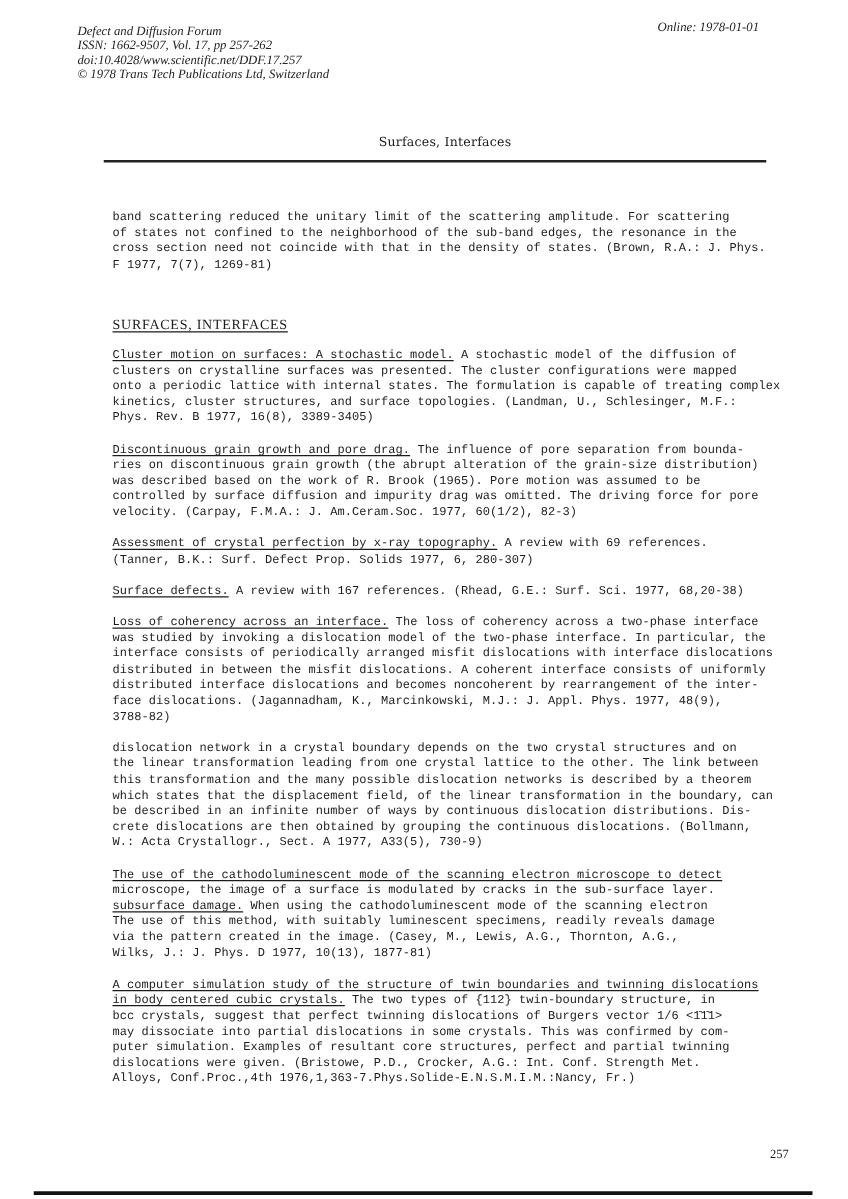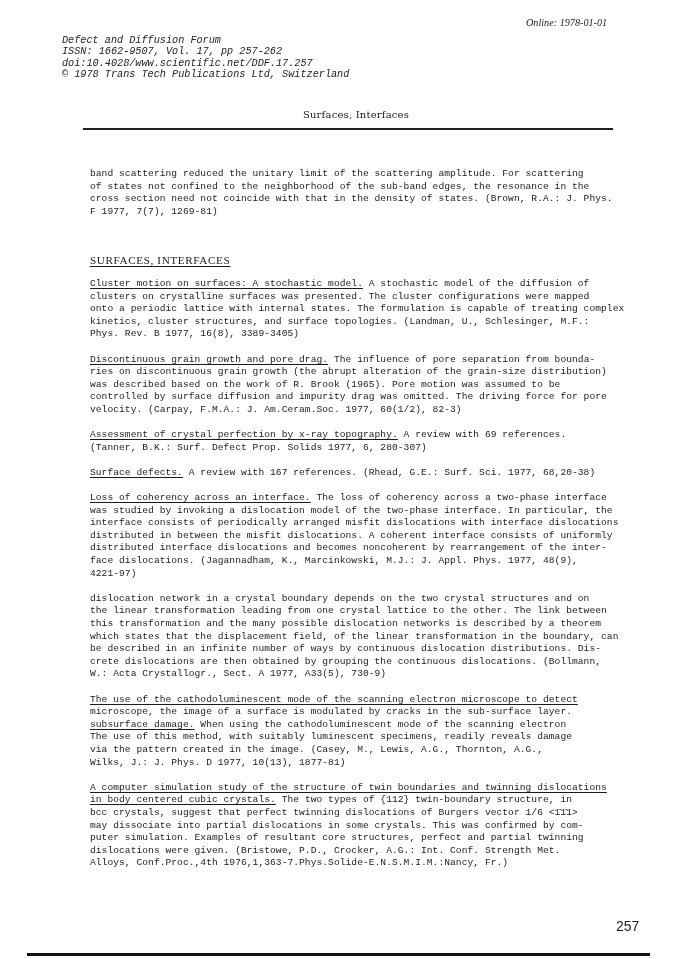--- a/index.html
+++ b/index.html
@@ -1,31 +1,31 @@
 <!DOCTYPE html>
 <html><head>
 <meta charset="utf-8">
 <style>
   html, body { margin: 0; padding: 0; background: #ffffff; }
   body { width: 678px; height: 959px; position: relative; overflow: hidden; color: #1a1a1a; }
-  .meta { position: absolute; left: 62px; top: 35px; font-family: Liberation Mono, monospace; font-style: italic; font-size: 10.2px; line-height: 11.4px; color: #222; }
+  .meta { position: absolute; left: 62px; top: 20px; font-family: Liberation Serif, serif; font-style: italic; font-size: 10.2px; line-height: 11.4px; color: #222; }
   .meta div { white-space: nowrap; }
   .online { position: absolute; left: 526px; top: 17px; font-family: "Liberation Serif", serif; font-style: italic; font-size: 10.2px; line-height: 11.4px; color: #222; white-space: nowrap; }
   .running-head { position: absolute; left: 0; width: 678px; top: 109px; text-align: center; font-family: "DejaVu Serif", serif; font-size: 10px; letter-spacing: 0.2px; color: #1a1a1a; padding-left: 34px; box-sizing: border-box; }
   .rule-top { position: absolute; left: 83px; top: 128px; width: 530px; height: 1.6px; background: #222; }
   .rule-bottom { position: absolute; left: 27px; top: 953px; width: 623px; height: 3px; background: #111; }
   .body-text { position: absolute; left: 90px; top: 168px; width: 540px; font-family: "DejaVu Serif", serif; font-size: 9.6px; line-height: 12.6px; color: #1c1c1c; letter-spacing: 0.05px; }
   .line { white-space: nowrap; }
   .para { margin: 0; font-family: Liberation Mono, monospace; }
   .gap-lg { height: 36px; }
   .gap-md { height: 12.6px; }
   .gap-sm { height: 11px; }
   .u { text-decoration: underline; text-underline-offset: 1.5px; text-decoration-thickness: 1px; }
   .heading { font-family: "Liberation Serif", serif; font-size: 11.2px; letter-spacing: 0.6px; }
-  .page-num { position: absolute; left: 616px; top: 918px; font-family: Liberation Sans, sans-serif; font-size: 14px; color: #1c1c1c; }
+  .page-num { position: absolute; left: 616px; top: 918px; font-family: Liberation Serif, serif; font-size: 10px; color: #1c1c1c; }
 </style>
 </head>
 <body>
 
 <div class="meta">
   <div>Defect and Diffusion Forum</div>
   <div>ISSN: 1662-9507, Vol. 17, pp 257-262</div>
   <div>doi:10.4028/www.scientific.net/DDF.17.257</div>
   <div>© 1978 Trans Tech Publications Ltd, Switzerland</div>
 </div>
@@ -82,21 +82,21 @@
 
   <div class="gap-md"></div>
 
   <div class="para">
     <div class="line"><span class="u">Loss of coherency across an interface.</span><span>  The loss of coherency across a two-phase interface</span></div>
     <div class="line">was studied by invoking a dislocation model of the two-phase interface.  In particular, the</div>
     <div class="line">interface consists of periodically arranged misfit dislocations with interface dislocations</div>
     <div class="line">distributed in between the misfit dislocations. A coherent interface consists of uniformly</div>
     <div class="line">distributed interface dislocations and becomes noncoherent by rearrangement of the inter-</div>
     <div class="line">face dislocations. (Jagannadham, K., Marcinkowski, M.J.: J. Appl. Phys. 1977, 48(9),</div>
-    <div class="line">4221-97)</div>
+    <div class="line">3788-82)</div>
   </div>
 
   <div class="gap-md"></div>
 
   <div class="para">
     <div class="line">dislocation network in a crystal boundary depends on the two  crystal structures and on</div>
     <div class="line">the linear transformation leading from one crystal lattice to the other. The link between</div>
     <div class="line">this transformation and the many possible dislocation networks is described by a theorem</div>
     <div class="line">which states that the displacement field, of the linear transformation in the boundary, can</div>
     <div class="line">be described in an infinite number of ways by continuous dislocation distributions. Dis-</div>

